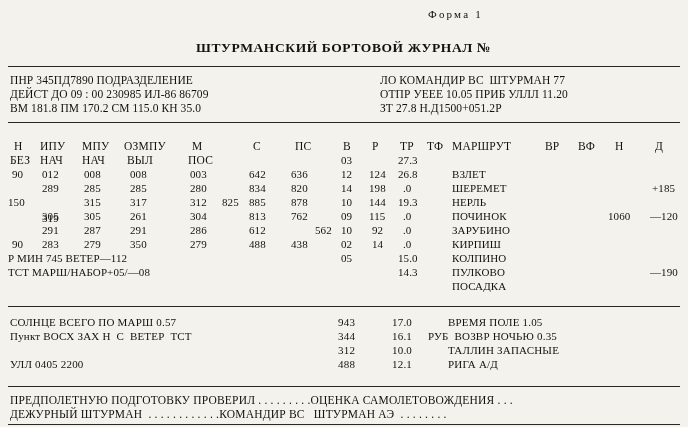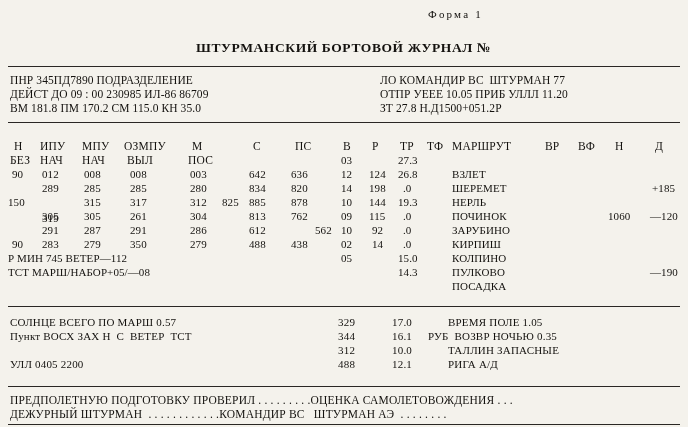--- a/index.html
+++ b/index.html
@@ -193,21 +193,21 @@
   <div class="txt cell" style="left:8px;   top:266px;">ТСТ МАРШ/НАБОР+05/—08</div>
   <div class="txt cell" style="left:398px; top:266px;">14.3</div>
   <div class="txt cell" style="left:452px; top:280px;">ПОСАДКА</div>
 
   <div class="rule" style="top:306px;"></div>
 
   <div class="txt small" style="left:10px; top:316px;">СОЛНЦЕ ВСЕГО ПО МАРШ 0.57</div>
   <div class="txt small" style="left:10px; top:330px;">Пункт ВОСХ ЗАХ Н  С  ВЕТЕР  ТСТ</div>
   <div class="txt small" style="left:10px; top:358px;">УЛЛ 0405 2200</div>
 
-  <div class="txt small" style="left:338px; top:316px;">329</div>
+  <div class="txt small" style="left:338px; top:316px;">943</div>
   <div class="txt small" style="left:338px; top:330px;">344</div>
   <div class="txt small" style="left:338px; top:344px;">312</div>
   <div class="txt small" style="left:338px; top:358px;">488</div>
 
   <div class="txt small" style="left:392px; top:316px;">17.0</div>
   <div class="txt small" style="left:392px; top:330px;">16.1</div>
   <div class="txt small" style="left:392px; top:344px;">10.0</div>
   <div class="txt small" style="left:392px; top:358px;">12.1</div>
 
   <div class="txt small" style="left:448px; top:316px;">ВРЕМЯ ПОЛЕ 1.05</div>

